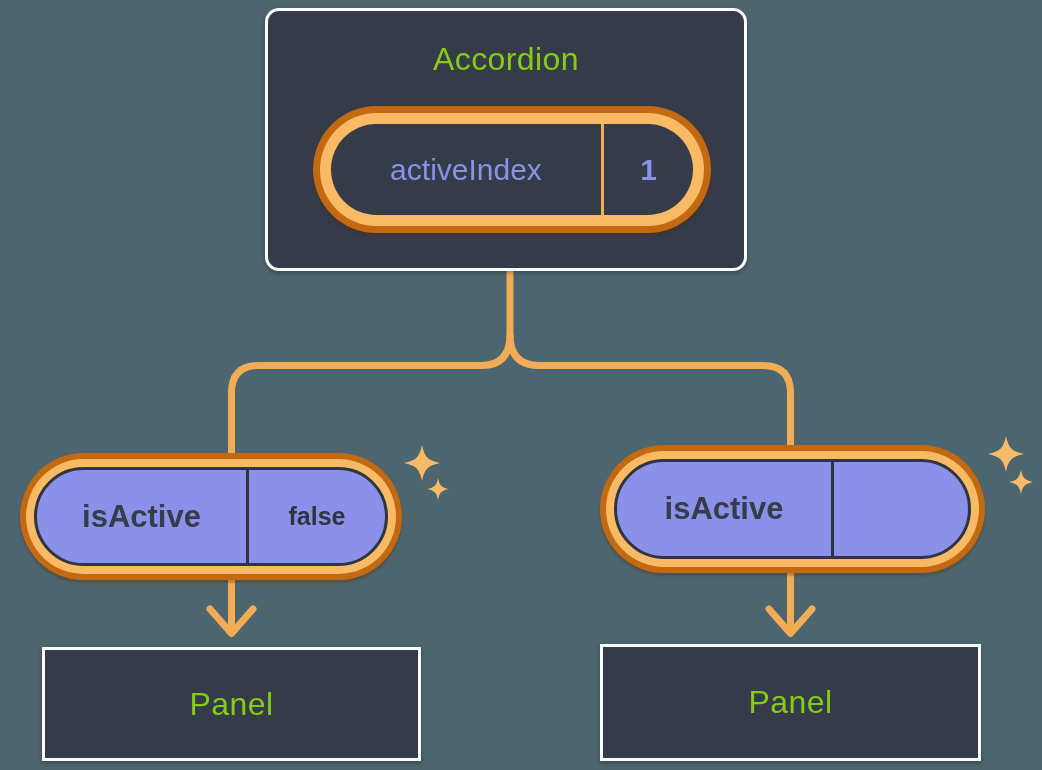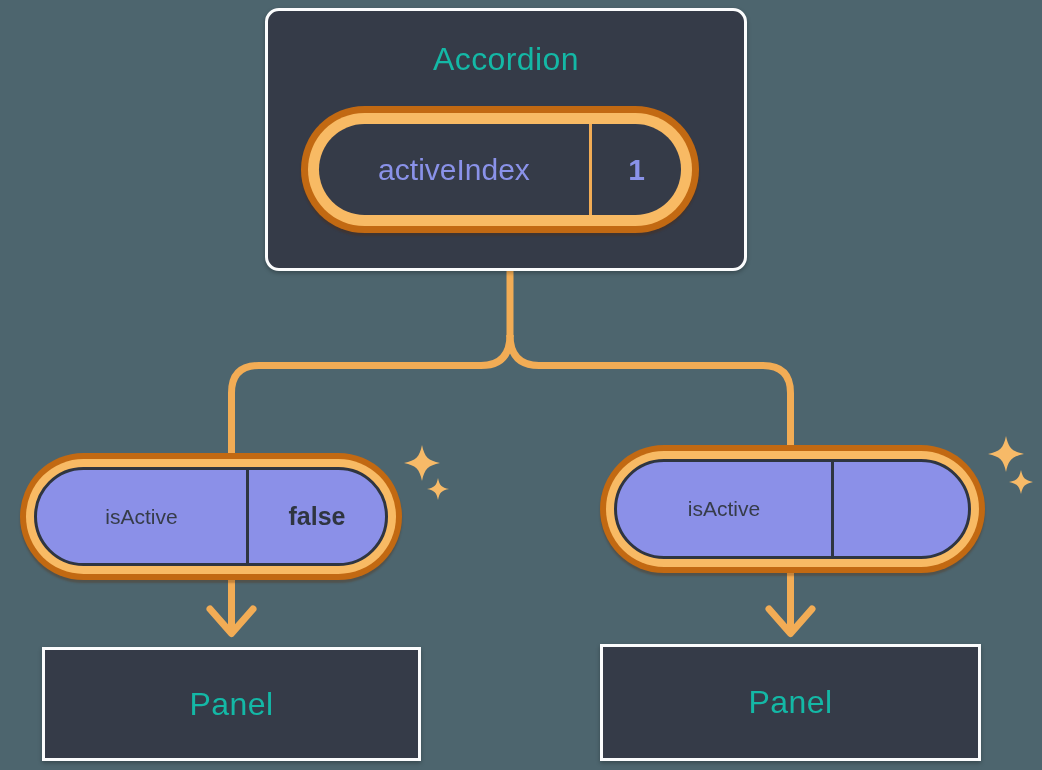--- a/index.html
+++ b/index.html
@@ -29,21 +29,21 @@
     box-shadow: 0 2px 4px rgba(0,0,0,0.28);
   }
   .accordion-box { left: 265px; top: 8px; width: 482px; height: 263px; }
   .panel-box {
     display: flex; align-items: center; justify-content: center;
     border-radius: 0;
   }
   .panel-left  { left: 42px;  top: 647px; width: 379px; height: 114px; }
   .panel-right { left: 600px; top: 644px; width: 381px; height: 117px; }
   .title-light {
-    color: #14b8a6;
+    color: #84cc16;
     font-size: 32px;
     letter-spacing: 0.4px;
     white-space: nowrap;
   }
   .accordion-title {
     position: absolute;
     left: 0; top: 30px; width: 100%;
     text-align: center;
   }
   
@@ -53,21 +53,21 @@
     background: #C26912;            
     border-radius: 999px;
     box-shadow: 0 3px 2px rgba(90,40,0,0.30);
   }
   .pill-ring {
     box-sizing: border-box;
     width: 100%; height: 100%;
     background: #F8BA64;            
     border-radius: 999px;
   }
-  .root-pill { left: 33px; top: 95px; width: 398px; height: 127px; padding: 7px; }
+  .root-pill { left: 45px; top: 95px; width: 398px; height: 127px; padding: 7px; }
   .root-pill .pill-ring { padding: 11px; }
   .child-pill { padding: 6px; }
   .child-pill .pill-ring { padding: 8px; }
   .pill-left  { left: 20px;  top: 453px; width: 382px; height: 127px; }
   .pill-right { left: 600px; top: 445px; width: 385px; height: 128px; }
   .pill-body {
     box-sizing: border-box;
     width: 100%; height: 100%;
     border-radius: 999px;
     display: flex;
@@ -85,21 +85,21 @@
   }
   .cell-value { flex: 1 1 auto; }
   .root-pill  .cell-name { flex: 0 0 270px; }
   .pill-left  .cell-name { flex: 0 0 209px; }
   .pill-right .cell-name { flex: 0 0 214px; }
   .pill-divider { width: 3px; flex: 0 0 3px; }
   .divider-orange { background: #F2AC55; }
   .divider-dark   { background: #2F3540; }
   .state-name-purple  { color: #8A92E9; font-size: 30px; }
   .state-value-purple { color: #8A92E9; font-size: 30px; font-weight: bold; }
-  .state-name-dark    { color: #363C49; font-size: 21px; }
+  .state-name-dark    { color: #363C49; font-size: 31px; font-weight: bold; }
   .state-value-dark   { color: #2F3540; font-size: 25px; font-weight: bold; }
 </style>
 </head>
 <body>
 
 <div id="canvas">
 
   <svg id="connector-layer" viewBox="0 0 1042 770" xmlns="http://www.w3.org/2000/svg">
     <g fill="none" stroke="#F2AC55" stroke-width="7">
       <path d="M510 271 V337"></path>

